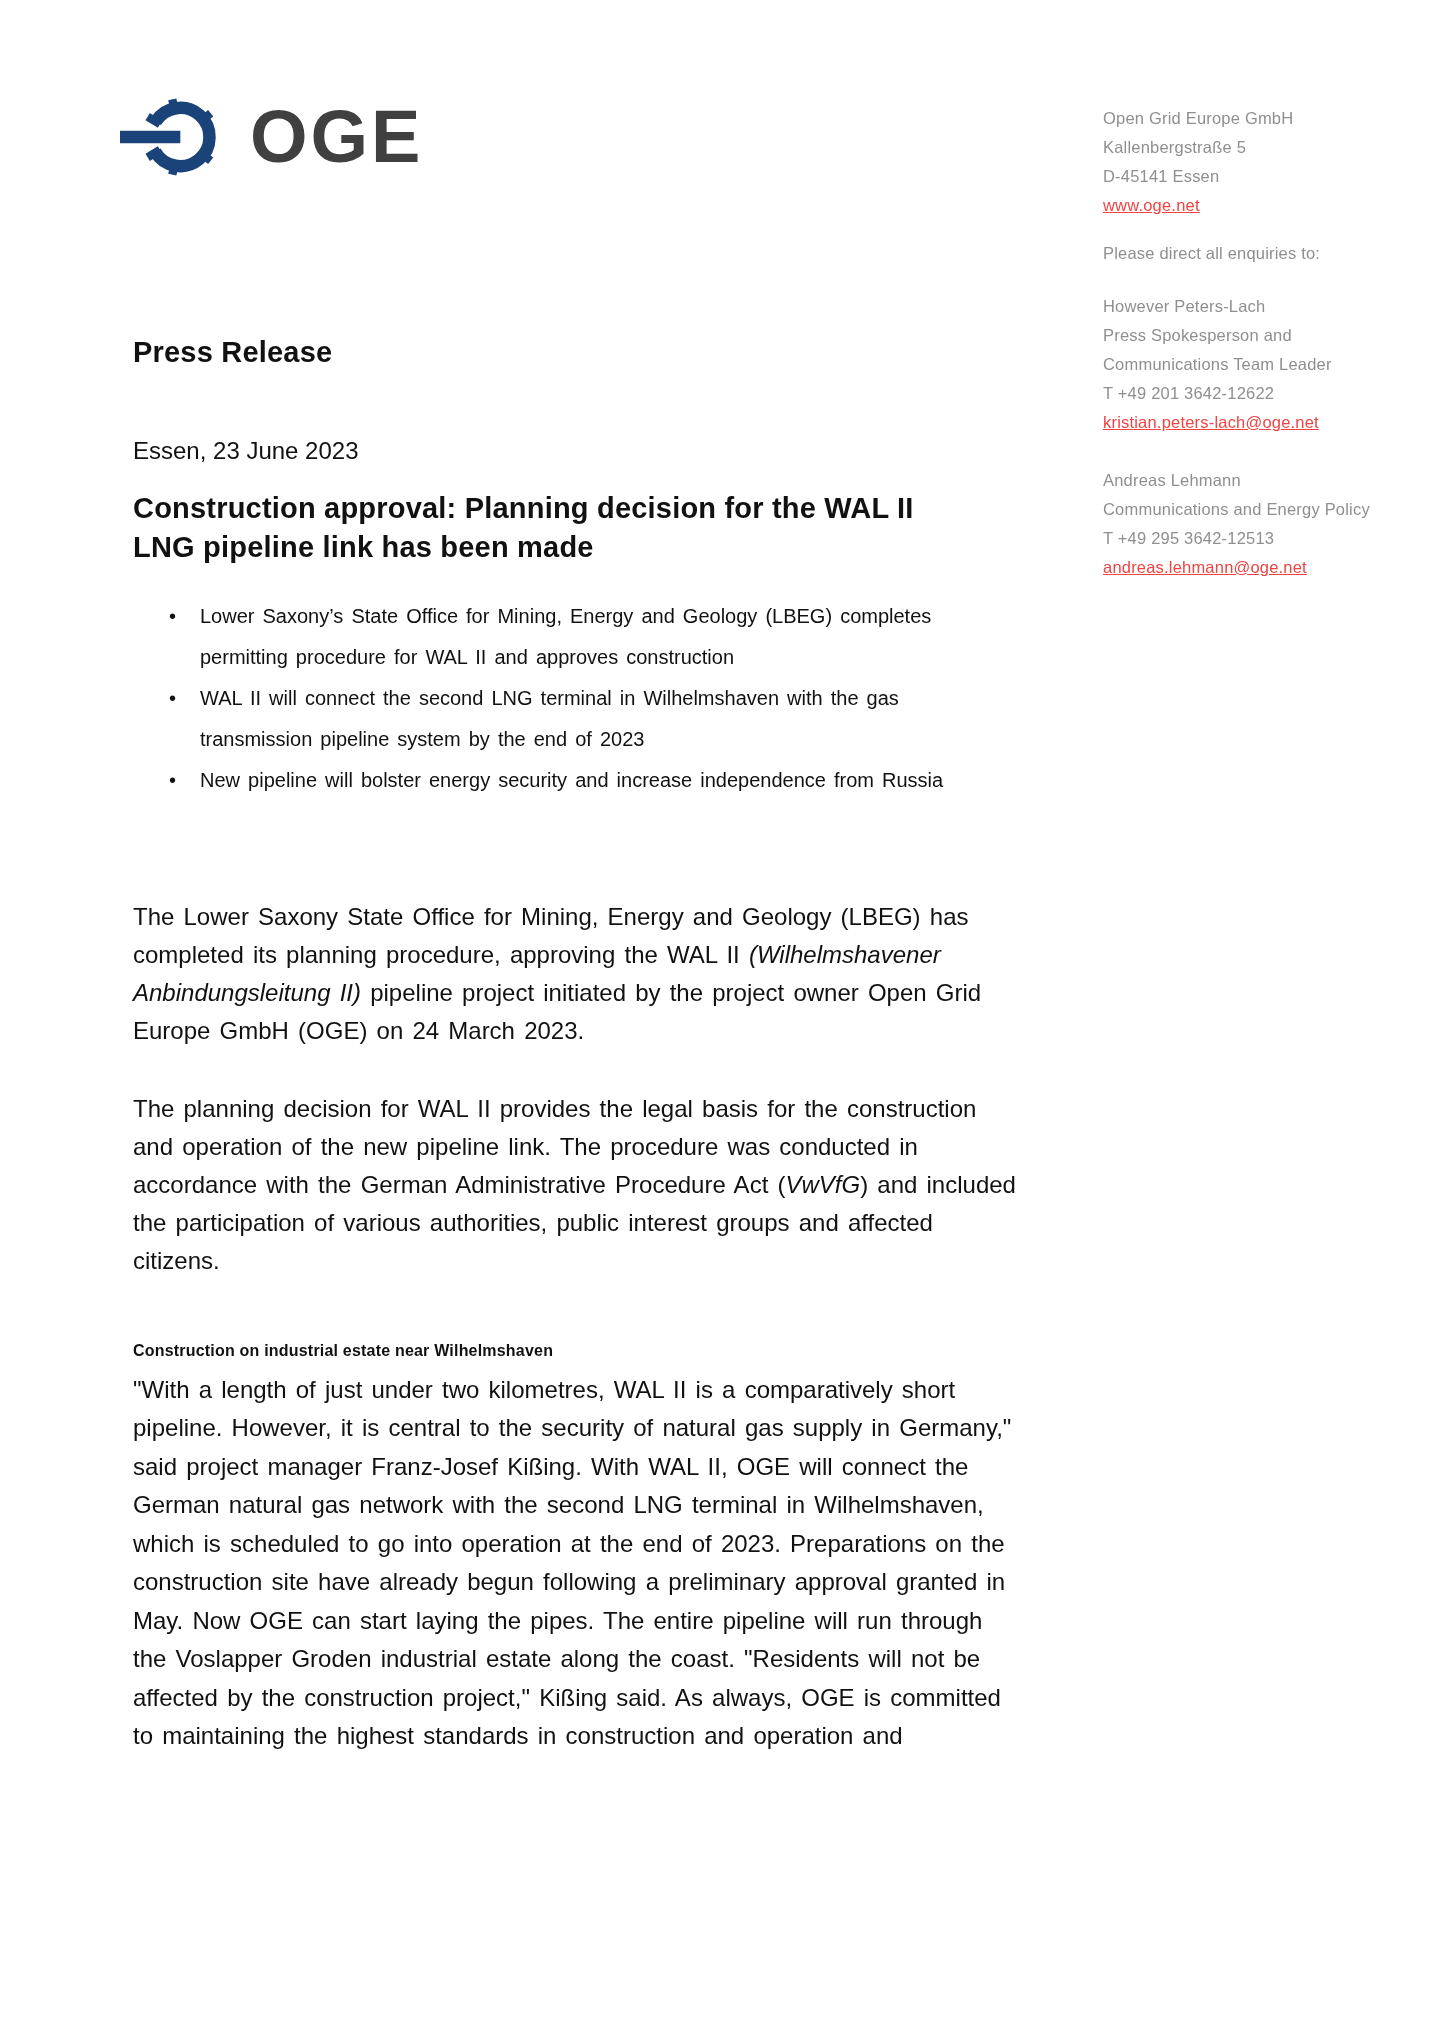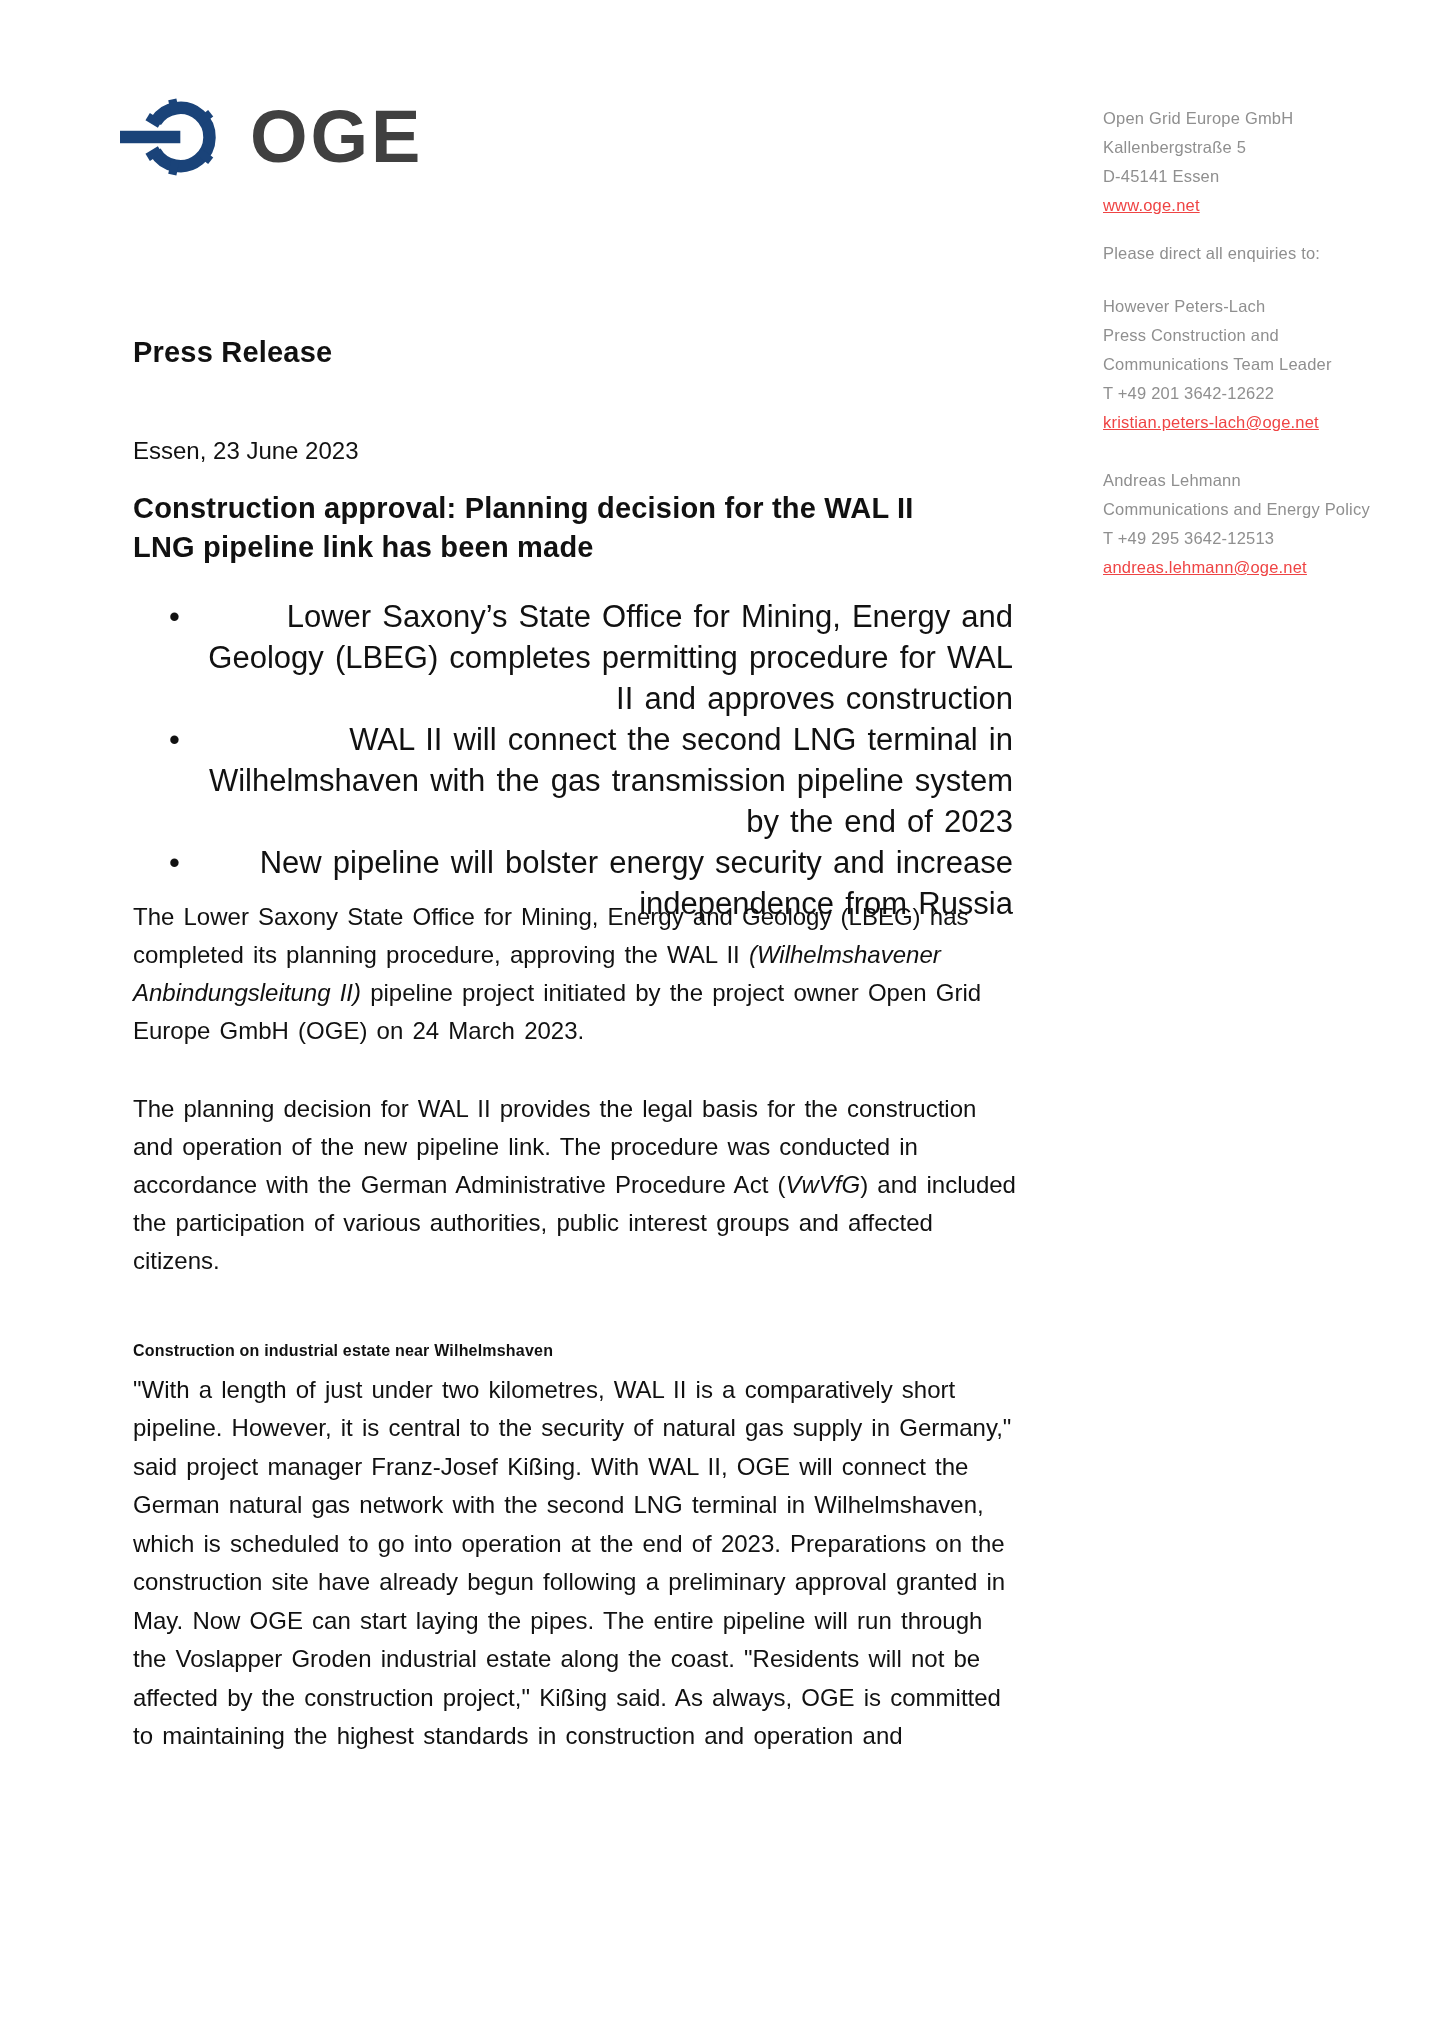--- a/index.html
+++ b/index.html
@@ -20,21 +20,21 @@
   .sb-gap-md{margin-top:24px;}
   .sb-gap-lg{margin-top:29px;}
   a.sb-link{color:#ef4444;text-decoration:underline;}
   
   .main{position:absolute;left:133px;top:0;width:895px;}
   .pr-label{position:absolute;top:336px;left:0;margin:0;font-size:29px;font-weight:700;letter-spacing:.2px;text-align:center;}
   .dateline{position:absolute;top:437px;left:0;font-size:24px;}
   .headline{position:absolute;top:489px;left:0;margin:0;font-size:29px;font-weight:700;line-height:39px;letter-spacing:.2px;}
   .headline span{display:block;}
   .bullets{position:absolute;top:596px;left:0;margin:0;padding:0;list-style:none;
-    font-size:31px;line-height:41px;width:880px;word-spacing:2.5px;text-align:right;}
+    font-size:20px;line-height:41px;width:880px;word-spacing:2.5px;}
   .bullets li{position:relative;padding-left:67px;}
   .bullets li::before{content:"\2022";position:absolute;left:36px;top:0;}
   .para{position:absolute;left:0;width:888px;margin:0;font-size:24px;line-height:38px;word-spacing:2.5px;}
   .p1{top:898px;}
   .p2{top:1090px;}
   .sec2{position:absolute;top:1332px;left:0;width:888px;font-size:24px;line-height:38.5px;word-spacing:2.5px;}
   .sec2 h3{margin:0;font-size:16px;font-weight:700;line-height:38.5px;letter-spacing:.2px;word-spacing:normal;}
   .sec2 p{margin:0;}
   em{font-style:italic;}
 </style>
@@ -64,21 +64,21 @@
       <div>Open Grid Europe GmbH</div>
       <div>Kallenbergstraße 5</div>
       <div>D-45141 Essen</div>
       <div><a href="#" class="sb-link">www.oge.net</a></div>
     </div>
 
     <div class="sb-gap-sm">Please direct all enquiries to:</div>
 
     <div class="sb-gap-md">
       <div>However Peters-Lach</div>
-      <div>Press Construction and</div>
+      <div>Press Spokesperson and</div>
       <div>Communications Team Leader</div>
       <div>T +49 201 3642-12622</div>
       <div><a href="#" class="sb-link">kristian.peters-lach@oge.net</a></div>
     </div>
 
     <div class="sb-gap-lg">
       <div>Andreas Lehmann</div>
       <div>Communications and Energy Policy</div>
       <div>T +49 295 3642-12513</div>
       <div><a href="#" class="sb-link">andreas.lehmann@oge.net</a></div>

